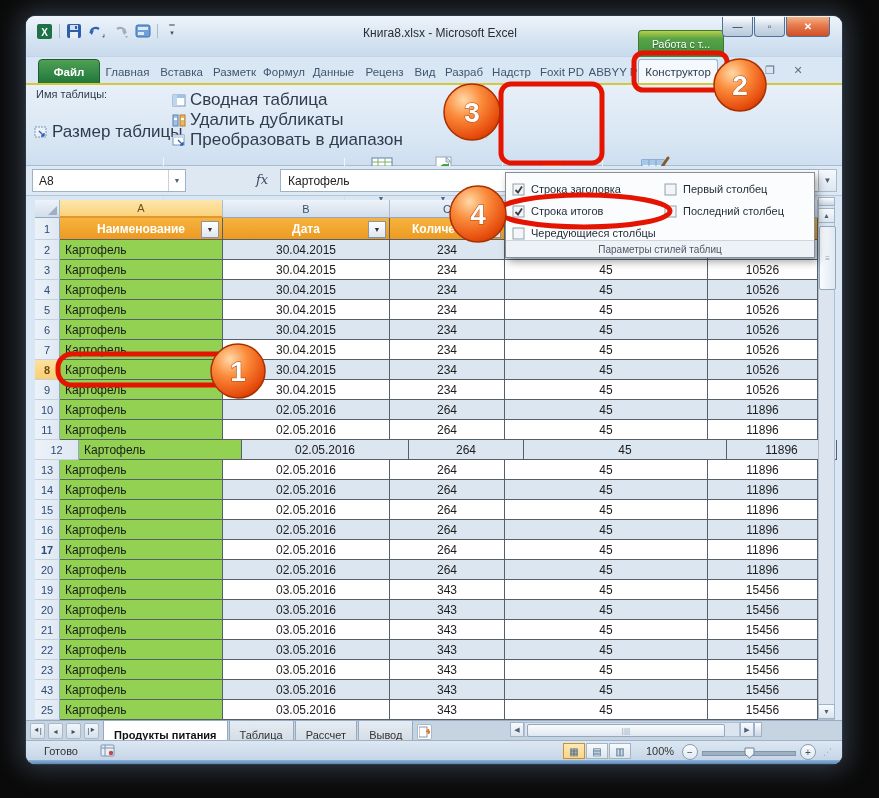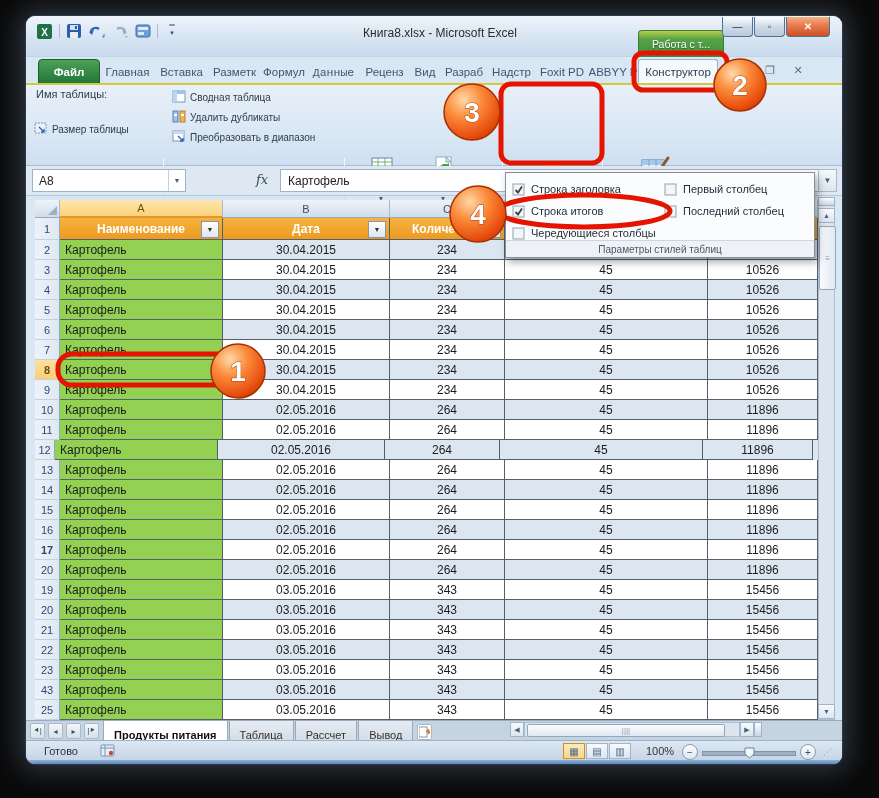--- a/index.html
+++ b/index.html
@@ -35,21 +35,21 @@
             border:1px solid #1c5e30;height:25px}
   .tab.active{background:#f5f9fd;border:1px solid #98b2cf;border-bottom:1px solid #f5f9fd;
               border-radius:3px 3px 0 0;color:#2b3b4d;height:25px}
   .yellow-rule{position:absolute;left:0;top:67px;width:100%;height:2px;background:#d5c83e}
   
   .ribbon{position:absolute;left:0;top:69px;width:100%;height:80px;
           background:linear-gradient(#e8f0f9,#dae7f4 60%,#cfdff0);border-bottom:1px solid #a8bcd2}
   .rdiv{position:absolute;top:73px;width:1px;height:68px;background:linear-gradient(#f4f9fe,#b9cadd)}
   .grplabel{position:absolute;top:131px;font-size:9.5px;color:#62789c;text-align:center;white-space:nowrap;overflow:hidden}
   .rlabel{font-size:11px;color:#2f3c4c}
-  .small-btn{display:flex;align-items:flex-end;gap:4px;font-size:10px;color:#2f3c4c}
+  .small-btn{display:flex;align-items:center;gap:4px;font-size:17px;color:#2f3c4c}
   .nameinput{position:absolute;left:10px;top:86px;width:108px;height:16px;border:1px solid #a3b6cb;
              background:#fff;font-size:11px;color:#222;padding:1px 4px;display:flex;align-items:center}
   .bigbtn{position:absolute;width:58px;height:70px;top:71px;display:flex;flex-direction:column;align-items:center;
           font-size:11px;color:#2f3c4c;text-align:center}
   .bigbtn .dd{font-size:7px;color:#53657b;margin-top:1px}
   .stylebtn{position:absolute;left:479px;top:71px;width:94px;height:72px;display:flex;flex-direction:column;
             align-items:center;font-size:11px;color:#2f3c4c;text-align:center}
   
   .fbar{position:absolute;left:0;top:150px;width:100%;height:29px;background:#dde8f3;
         border-bottom:1px solid #b4c6da;display:flex;align-items:center}
@@ -182,21 +182,21 @@
       <div class="wbtn close">✕</div>
     </div>
   </div>
 
   <div class="tabs">
     <div class="tab file" style="width:62px">Файл</div>
   <div class="tab" style="width: 55px;">Главная</div>
       <div class="tab" style="width: 53px;">Вставка</div>
       <div class="tab" style="width: 53px;">Разметк</div>
       <div class="tab" style="width: 46px;">Формул</div>
-      <div class="tab" style="width: 53px; font-family: Liberation Mono, monospace;">Данные</div>
+      <div class="tab" style="width: 53px;">Данные</div>
       <div class="tab" style="width: 49px;">Реценз</div>
       <div class="tab" style="width: 32px;">Вид</div>
       <div class="tab" style="width: 46px;">Разраб</div>
       <div class="tab" style="width: 49px;">Надстр</div>
       <div class="tab" style="width: 52px;">Foxit PD</div>
       <div class="tab" style="width: 50px;">ABBYY P</div>
       <div class="tab active" style="width: 80px;">Конструктор</div>
     </div>
   <div class="wdoc-ctl" style="left:706px">
     <span>—</span>
@@ -416,21 +416,21 @@
         </div>
         <div class="xrow">
           <div class="numcell" style="width: 25px;">11</div>
           <div class="cell namecell" style="width: 163px;">Картофель</div>
           <div class="cell band-w" style="width: 167px;">02.05.2016</div>
           <div class="cell band-w" style="width: 115px;">264</div>
           <div class="cell band-w" style="width: 203px;">45</div>
           <div class="cell band-w" style="width: 110px;">11896</div>
         </div>
         <div class="xrow">
-          <div class="numcell" style="width: 20px;">12</div>
+          <div class="numcell" style="width: 44px;">12</div>
           <div class="cell namecell" style="width: 163px;">Картофель</div>
           <div class="cell band-b" style="width: 167px;">02.05.2016</div>
           <div class="cell band-b" style="width: 115px;">264</div>
           <div class="cell band-b" style="width: 203px;">45</div>
           <div class="cell band-b" style="width: 110px;">11896</div>
         </div>
         <div class="xrow">
           <div class="numcell" style="width: 25px;">13</div>
           <div class="cell namecell" style="width: 163px;">Картофель</div>
           <div class="cell band-w" style="width: 167px;">02.05.2016</div>

